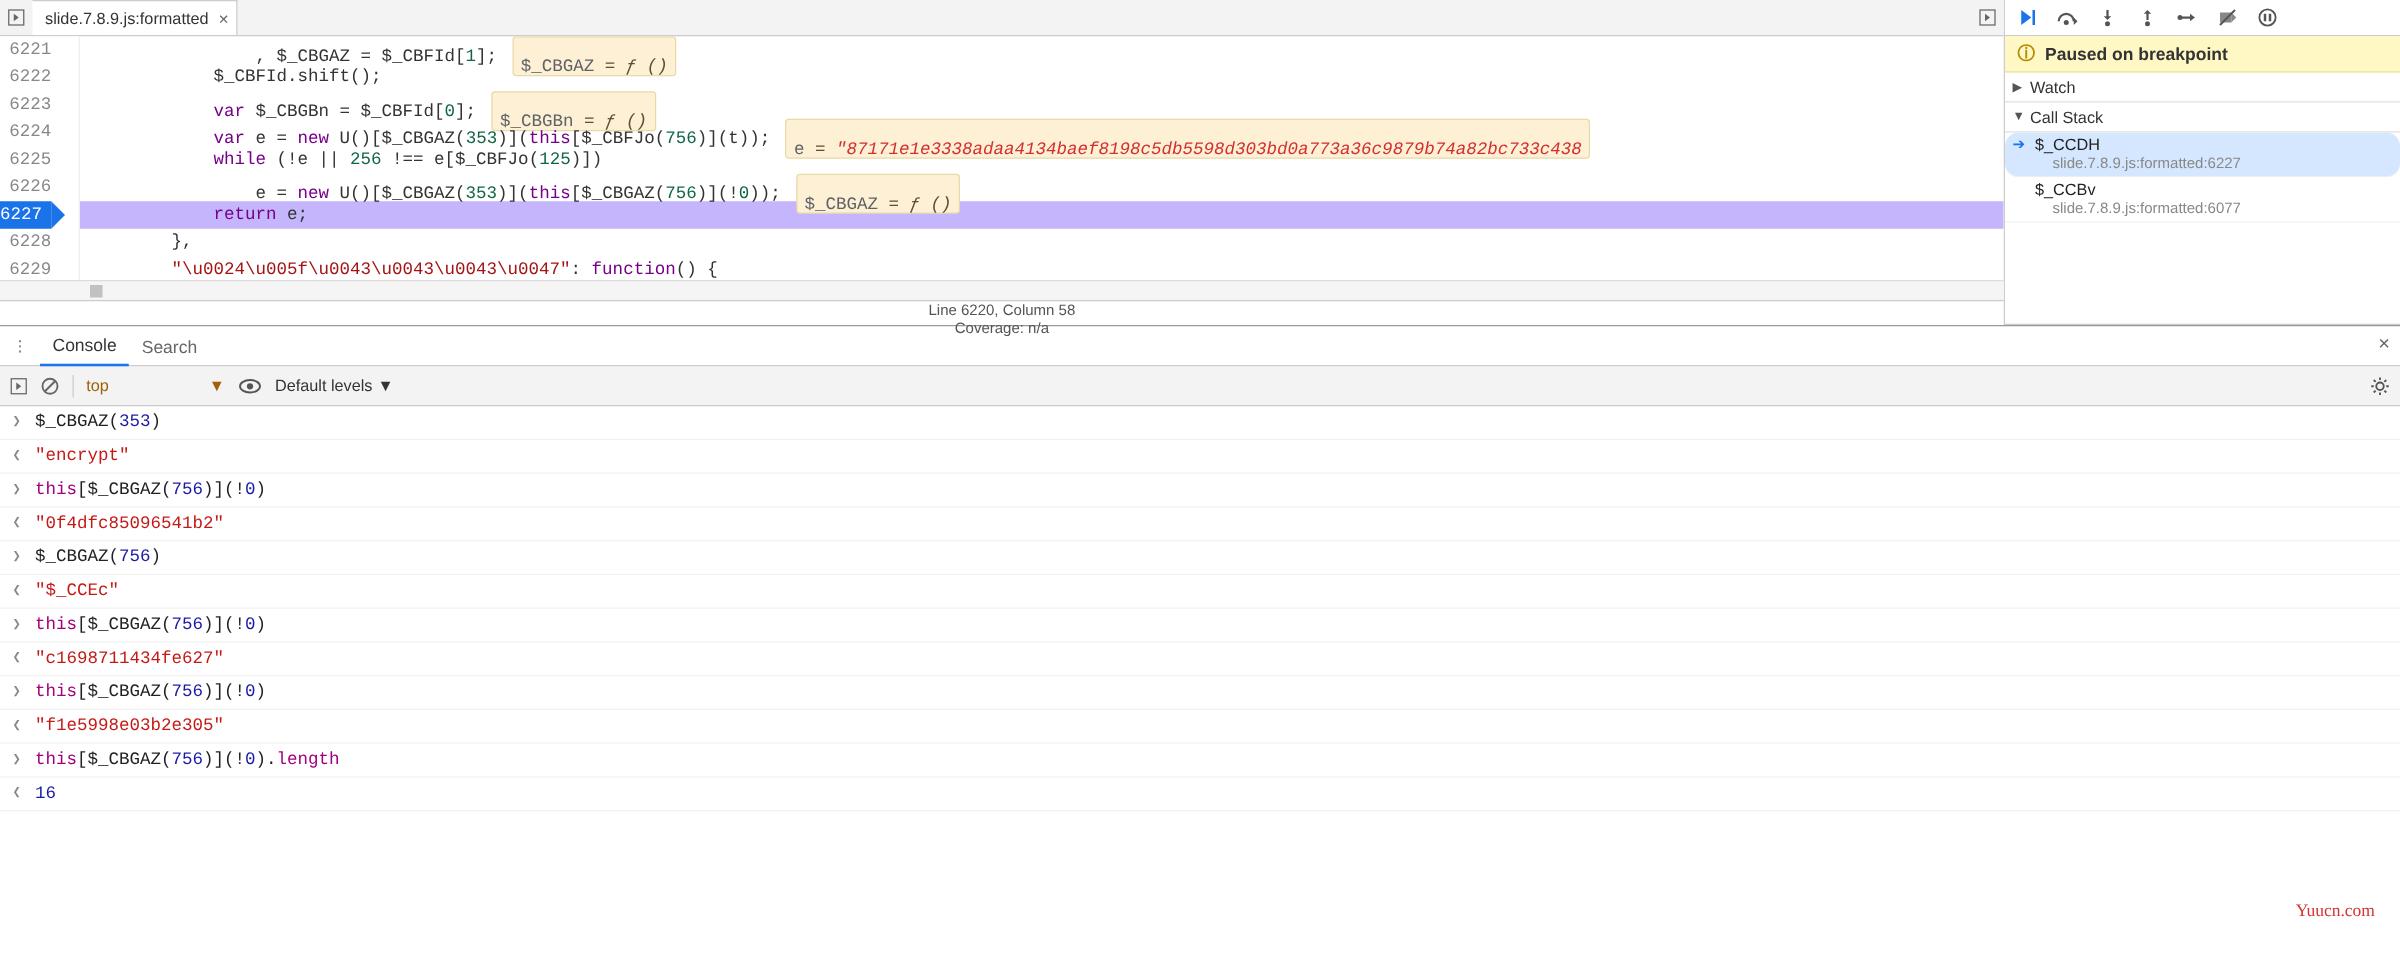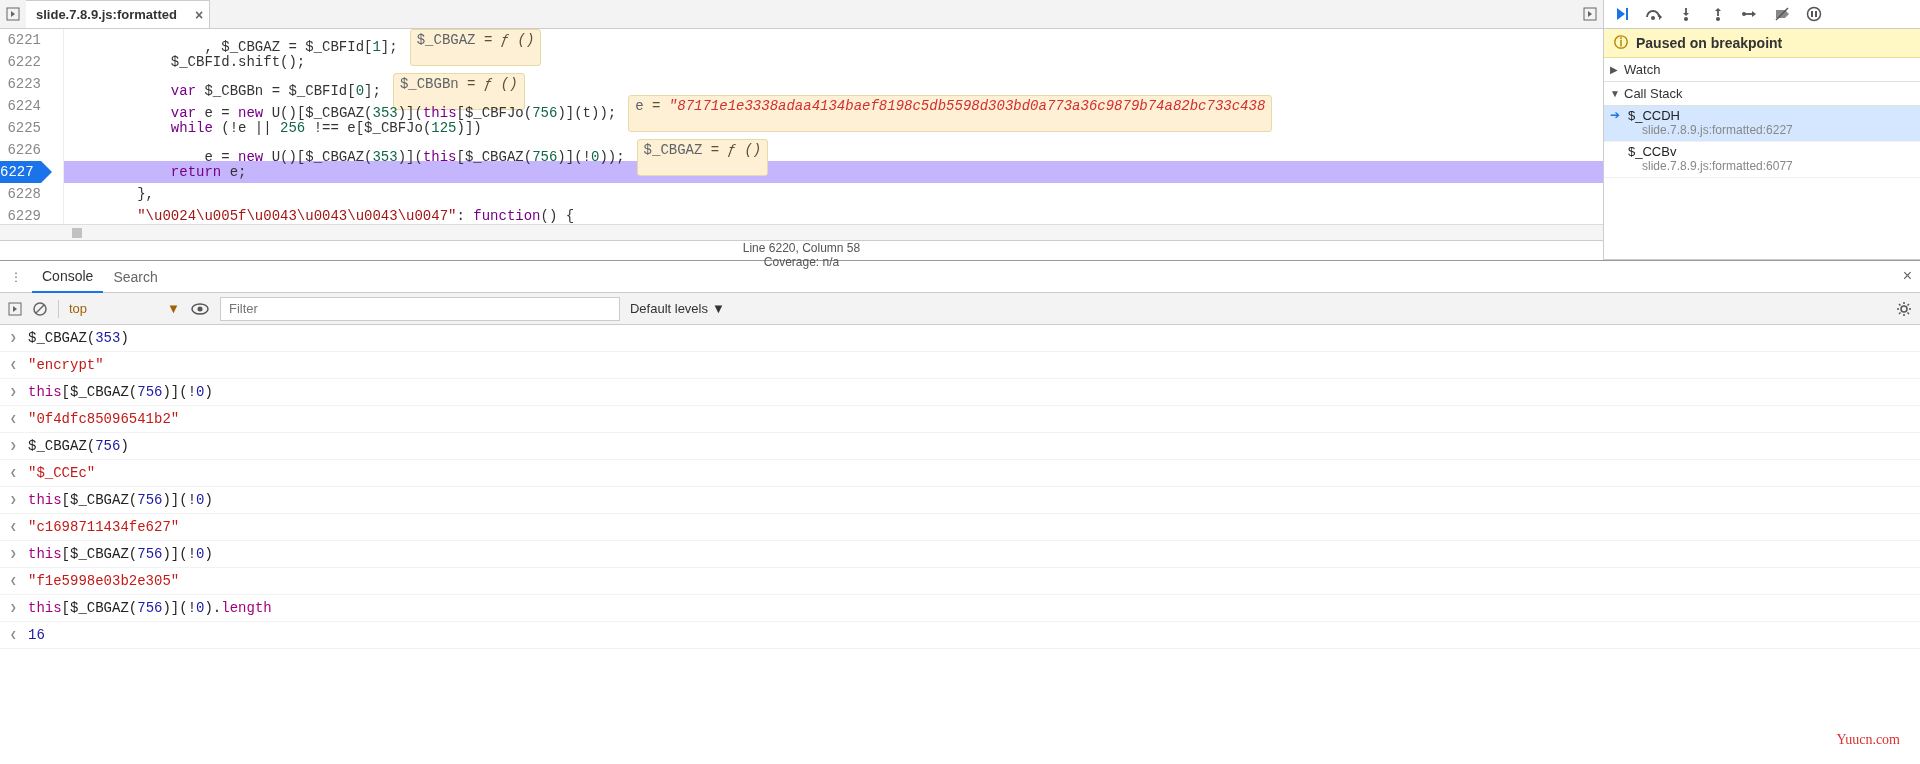--- a/index.html
+++ b/index.html
@@ -1,52 +1,52 @@
 <!DOCTYPE html>
 <html><head>
 <meta charset="utf-8">
 <style>
 * { margin: 0; padding: 0; box-sizing: border-box; }
 body { font-family: "Segoe UI", Arial, sans-serif; font-size: 12px; color: #333; background: #fff; width: 1920px; height: 764px; overflow: hidden; position: relative; }
 .top-section { display: flex; height: 260px; }
 .code-panel { flex: 1; display: flex; flex-direction: column; border-right: 1px solid #ccc; min-width: 0; }
 .tab-bar { height: 29px; display: flex; align-items: center; border-bottom: 1px solid #ccc; background: #f3f3f3; }
 .nav-icon { width: 26px; height: 29px; display: flex; align-items: center; justify-content: center; cursor: pointer; }
-.tab { height: 28px; display: flex; align-items: center; padding: 0 6px 0 10px; background: #fff; border-top: 1px solid #ccc; border-right: 1px solid #ccc; gap: 18px; font-size: 13px; cursor: pointer; font-weight: bold; }
+.tab { height: 28px; display: flex; align-items: center; padding: 0 6px 0 10px; background: #fff; border-top: 1px solid #ccc; border-right: 1px solid #ccc; gap: 8px; font-size: 13px; cursor: pointer; }
 .tab .close { font-size: 14px; color: #666; cursor: pointer; }
 .tab-bar .spacer { flex: 1; }
 .tab-bar .nav-right { padding: 0 6px; cursor: pointer; }
 .code-body { display: flex; flex: 1; overflow: hidden; font-family: Consolas, "Courier New", monospace; font-size: 14px; line-height: 22px; position: relative; }
 .gutter { width: 64px; background: #fff; text-align: right; color: #888; padding-right: 22px; border-right: 1px solid #eee; }
 .gutter div { height: 22px; }
 .gutter .bp { background: #1a73e8; color: #fff; position: relative; padding-right: 22px; }
 .gutter .bp::after { content: ''; position: absolute; right: -11px; top: 0; border-top: 11px solid transparent; border-bottom: 11px solid transparent; border-left: 11px solid #1a73e8; }
 .code-lines { flex: 1; white-space: pre; overflow: hidden; }
 .code-lines .line { height: 22px; padding-left: 6px; }
 .line.hl { background: #c4b5fd; }
 .kw { color: #708; }
 .num { color: #164; }
 .str { color: #a31515; }
 .str-long { color: #d32f2f; }
-.pill { background: #fdf0d5; border: 1px solid #e8d9a8; border-radius: 3px; padding: 1px 6px; font-style: italic; color: #5c5030; margin-left: 12px; display: inline-block; line-height: 18px; height: 37px; vertical-align: middle; }
+.pill { background: #fdf0d5; border: 1px solid #e8d9a8; border-radius: 3px; padding: 15px 6px; font-style: italic; color: #5c5030; margin-left: 12px; display: inline-block; line-height: 18px; height: 24px; vertical-align: middle; }
 .pill .varname { color: #5f6368; font-style: normal; }
 .scroll-stub { height: 16px; border-top: 1px solid #ddd; background: #f5f5f5; display: flex; align-items: center; }
 .scroll-stub .thumb { width: 10px; height: 10px; background: #c1c1c1; margin-left: 72px; }
 .status-bar { height: 20px; border-top: 1px solid #ccc; display: flex; align-items: center; justify-content: space-between; padding: 0 12px; font-size: 12px; color: #555; flex-direction: column; }
 .debugger-panel { width: 316px; display: flex; flex-direction: column; border-bottom: 1px solid #ccc; }
 .debug-toolbar { height: 29px; display: flex; align-items: center; gap: 12px; padding: 0 8px; border-bottom: 1px solid #ccc; }
 .debug-toolbar .dbg-icon { width: 20px; height: 20px; display: flex; align-items: center; justify-content: center; cursor: pointer; color: #555; }
 .debug-toolbar .dbg-icon.resume { color: #1a73e8; }
 .paused-banner { background: #fff8c4; display: flex; align-items: center; gap: 8px; padding: 5px 10px; font-size: 14px; border-bottom: 1px solid #e8e0a0; }
 .paused-banner .info-ico { color: #b58900; font-weight: bold; }
 .section-header { display: flex; align-items: center; gap: 4px; padding: 4px 6px; border-bottom: 1px solid #e0e0e0; font-size: 13px; cursor: pointer; }
 .section-header .tri { font-size: 10px; color: #555; width: 10px; display: inline-block; }
 .stack-body { overflow-y: auto; flex: 1; }
 .stack-frame { padding: 2px 0 4px 24px; border-bottom: 1px solid #f1f1f1; font-size: 13px; cursor: pointer; }
-.stack-frame.active { background: #d4e7ff; position: relative; }
+.stack-frame.active { background: #d4e7ff; position: relative; border-radius: 11px; }
 .stack-frame.active::before { content: '➔'; position: absolute; left: 6px; top: 2px; color: #1a73e8; font-size: 12px; }
 .stack-frame .fname { color: #222; }
 .stack-frame .floc { color: #888; font-size: 12px; padding-left: 14px; }
 .bottom-section { display: flex; flex-direction: column; height: 504px; border-top: 1px solid #999; }
 .drawer-tabs { height: 32px; display: flex; align-items: center; border-bottom: 1px solid #ccc; position: relative; }
 .drawer-tabs .menu { padding: 0 10px; cursor: pointer; color: #666; }
 .drawer-tabs .dtab { padding: 7px 10px; font-size: 14px; color: #666; cursor: pointer; }
 .drawer-tabs .dtab.active { color: #333; border-bottom: 2px solid #1a73e8; }
 .drawer-tabs .close-drawer { position: absolute; right: 8px; top: 6px; font-size: 16px; color: #666; cursor: pointer; }
 .console-toolbar { height: 32px; display: flex; align-items: center; gap: 10px; padding: 0 8px; border-bottom: 1px solid #ccc; background: #f3f3f3; }
@@ -55,21 +55,21 @@
 .filter-input { width: 400px; height: 24px; border: 1px solid #ccc; padding: 0 8px; font-size: 13px; background: #fff; }
 .level-select { font-size: 13px; color: #333; cursor: pointer; display: flex; align-items: flex-end; gap: 4px; }
 .console-toolbar .gear-right { margin-left: auto; cursor: pointer; color: #555; }
 .console-body { flex: 1; overflow-y: auto; font-family: Consolas, "Courier New", monospace; font-size: 14px; line-height: 24px; }
 .crow { display: flex; align-items: center; padding: 1px 10px; border-bottom: 1px solid #f2f2f2; }
 .crow .marker { width: 18px; color: #888; font-size: 11px; }
 .ctoken { color: #222; }
 .cprop { color: #a2007c; }
 .cnum { color: #1a1aa6; }
 .cstr { color: #c41a16; }
-.watermark { position: absolute; right: 20px; bottom: 16px; color: #d93030; font-family: Georgia, serif; font-size: 14px; pointer-events: none; }
+.watermark { position: absolute; right: 20px; bottom: 26px; color: #d93030; font-family: Georgia, serif; font-size: 14px; pointer-events: none; }
 svg { display: block; }
 </style>
 </head>
 <body>
 
 <div class="top-section">
   <div class="code-panel">
     <div class="tab-bar">
       <div class="nav-icon">
         <svg width="14" height="14" viewBox="0 0 14 14">
@@ -220,21 +220,20 @@
     <span class="ctx-select">
       <span>top</span>
       <span>▼</span>
     </span>
     <span>
         <svg width="20" height="14" viewBox="0 0 20 14">
           <ellipse cx="10" cy="7" rx="8" ry="5" fill="none" stroke="#555" stroke-width="1.5"></ellipse>
           <circle cx="10" cy="7" r="2.5" fill="#555"></circle>
         </svg>
       </span>
-    <input class="filter-input" placeholder="Filter" style="">
     <span class="level-select">
       <span>Default levels</span>
       <span>▼</span>
     </span>
     <span class="gear-right">
         <svg width="16" height="16" viewBox="0 0 16 16">
           <circle cx="8" cy="8" r="3" fill="none" stroke="#555" stroke-width="1.5"></circle>
           <g stroke="#555" stroke-width="1.5">
             <line x1="8" y1="1" x2="8" y2="3"></line>
             <line x1="8" y1="13" x2="8" y2="15"></line>

